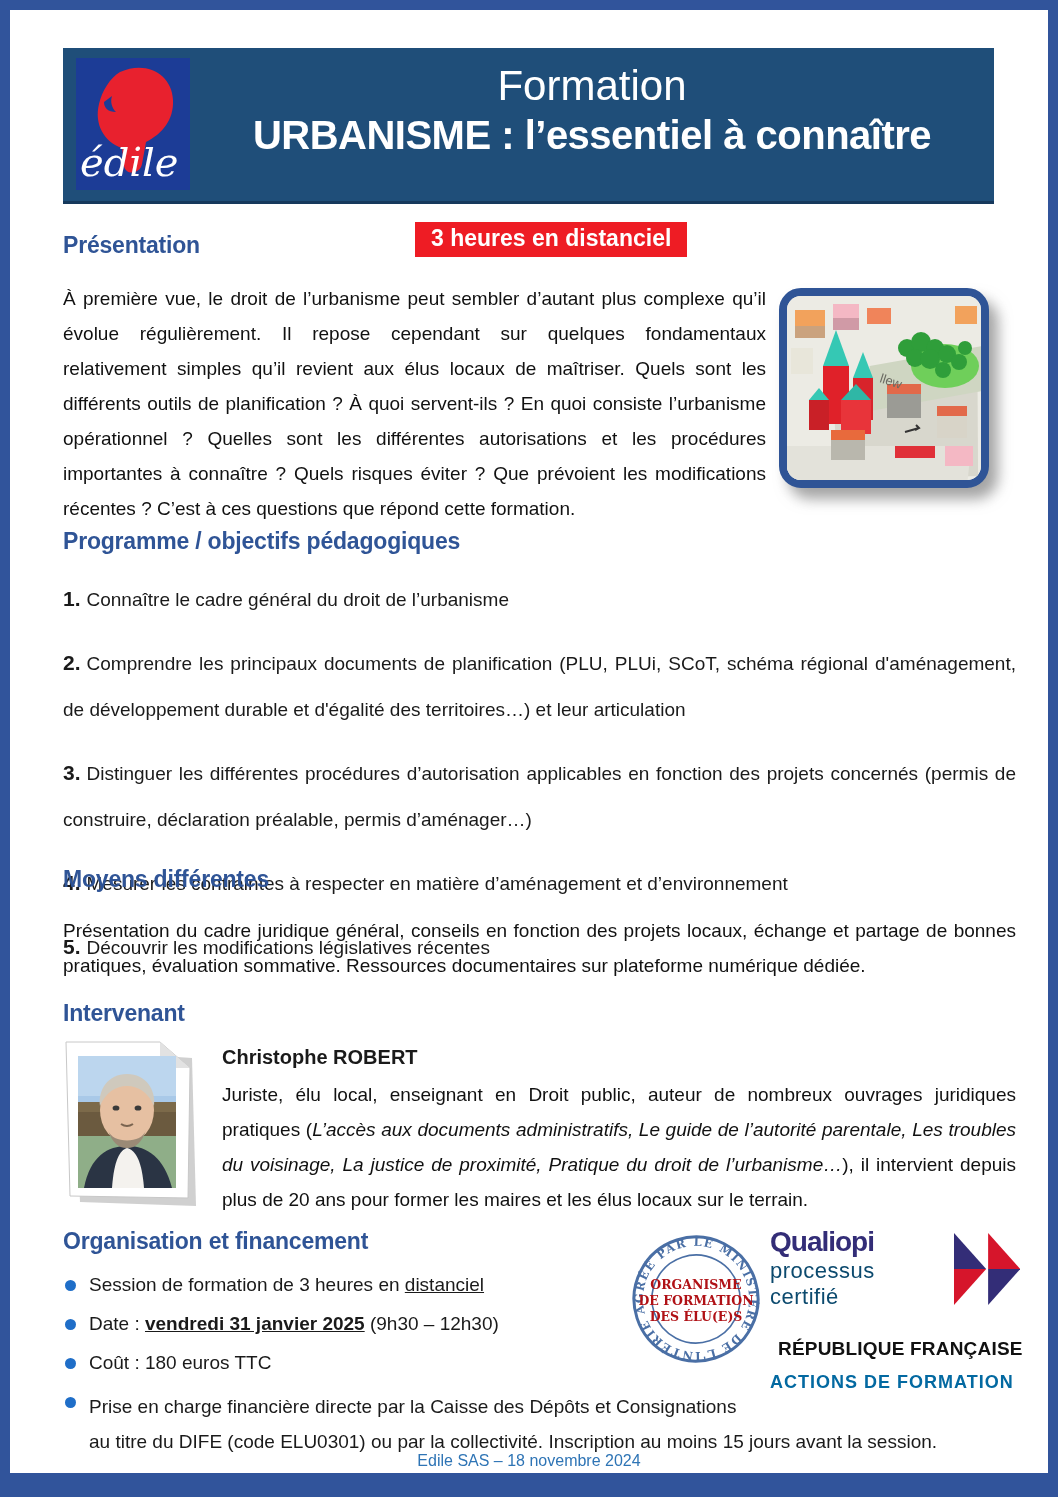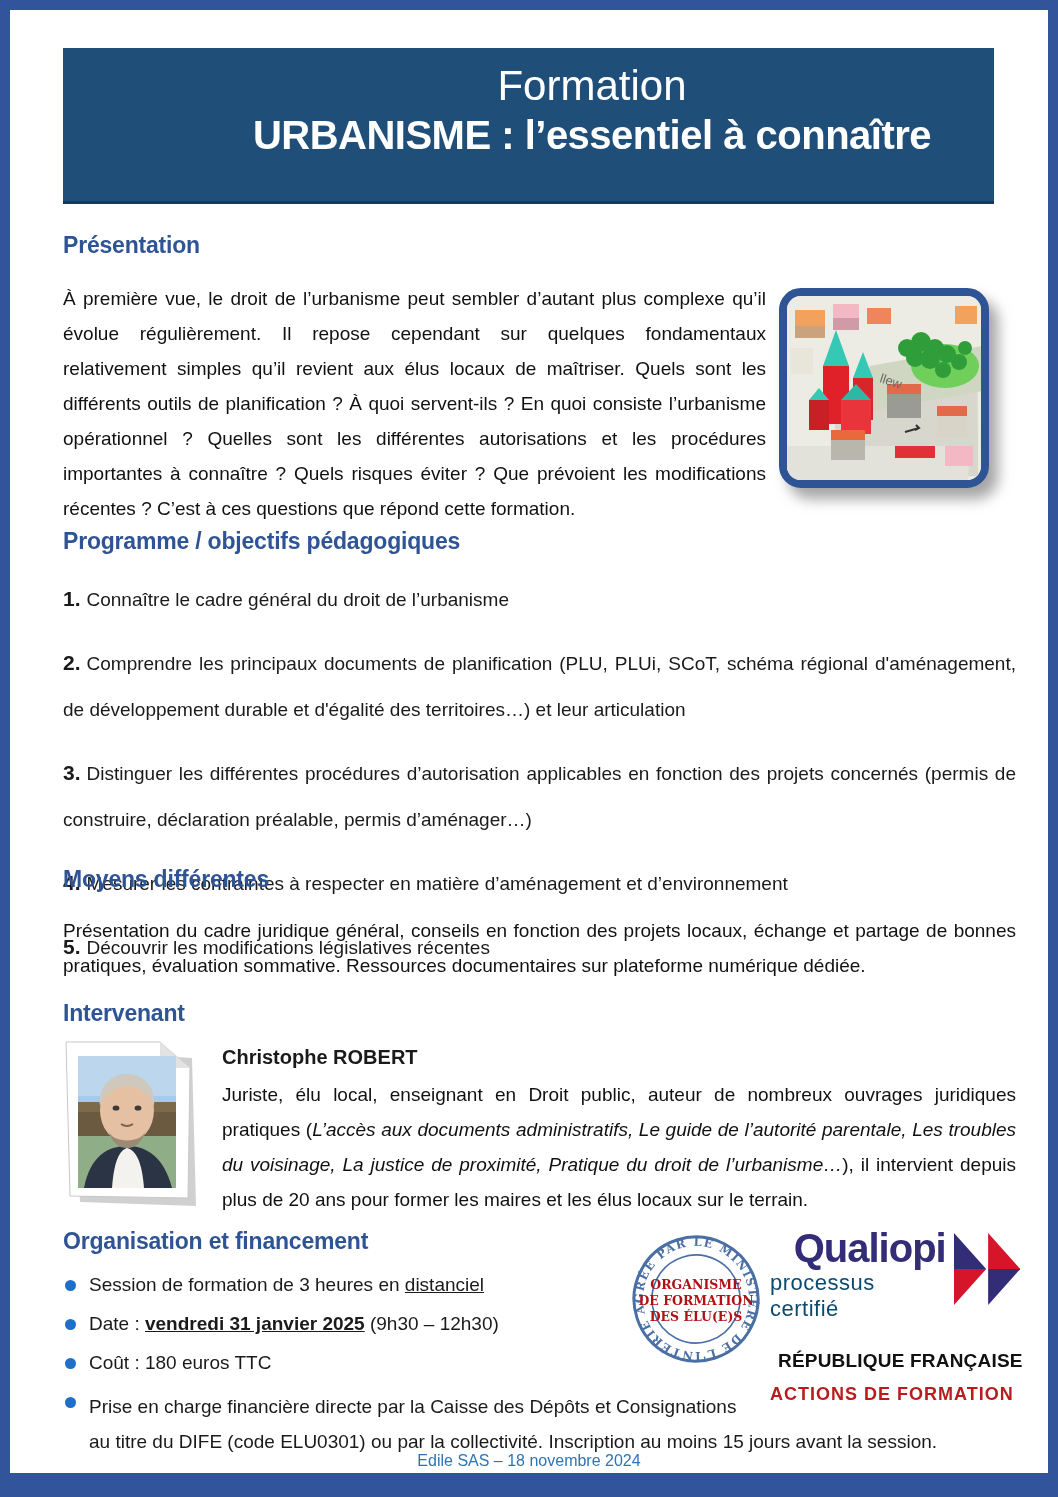--- a/index.html
+++ b/index.html
@@ -60,45 +60,53 @@
   .para-bio{position:absolute;left:222px;top:1077px;width:794px;}
   
   .bullets{position:absolute;left:63px;top:1272px;width:585px;}
   .bullet-row{display:flex;margin-bottom:13px;font-size:19px;line-height:26px;}
   .bullet-row.tall{line-height:35px;margin-bottom:0;}
   .dot{flex:0 0 11px;width:11px;height:11px;border-radius:50%;background:#1F6EC8;margin:8px 13px 0 2px;}
   
   .stamp{position:absolute;left:628px;top:1231px;width:136px;height:136px;}
   .qualiopi-block{position:absolute;left:770px;top:1228px;width:250px;}
   .qualiopi-row{display:flex;align-items:flex-start;}
-  .qualiopi-word{color:#332D77;font-size:40px;font-weight:700;letter-spacing:-1px;line-height:1.0;text-align:right;}
+  .qualiopi-word{color:#332D77;font-size:28px;font-weight:700;letter-spacing:-1px;line-height:1.0;}
   .qualiopi-sub{color:#0c4a6e;font-size:22px;letter-spacing:0.5px;margin-top:2px;}
   .qualiopi-arrows{margin-left:8px;margin-top:2px;}
   .rf-row{display:flex;align-items:center;margin-top:28px;}
   .rf-flag{margin-right:8px;}
   .rf-text{color:#111111;font-size:19px;font-weight:700;letter-spacing:0.2px;white-space:nowrap;}
-  .actions-text{color:#b91c1c;font-size:18px;font-weight:700;letter-spacing:1px;margin-top:12px;}
+  .actions-text{color:#0369a1;font-size:18px;font-weight:700;letter-spacing:1px;margin-top:12px;}
   
   .footer{
     position:absolute;left:0;top:1452px;width:100%;
     text-align:center;color:#2E74B5;font-size:16px;
   }
 </style>
 </head>
 <body>
 
 <div class="page">
 
   <div class="banner">
+    <div class="edile-logo">
+      <svg width="114" height="132" viewBox="0 0 114 132">
+        <path d="M44,14 C70,2 96,16 97,42 C98,62 86,76 70,84 L66,106 C64,116 50,118 48,108 L46,90 C28,84 18,66 23,46 C26,33 34,20 44,14 Z" fill="#E8212E"></path>
+        <path d="M40,54 C36,50 34,44 36,38 L28,44 C28,50 32,54 40,54 Z" fill="#1C3C96"></path>
+        <text x="4" y="118" font-family="DejaVu Serif, serif" font-style="italic" font-size="40" fill="#ffffff">édile</text>
+      </svg>
+    </div>
     <div class="banner-titles">
       <div class="banner-line1">Formation</div>
       <div class="banner-line2">URBANISME : l’essentiel à connaître</div>
     </div>
   </div>
 
+  <div class="badge">3 heures en distanciel</div>
 
   <div class="h2" style="top:232px;">Présentation</div>
   <div class="para para-presentation">À première vue, le droit de l’urbanisme peut sembler d’autant plus complexe qu’il évolue régulièrement. Il repose cependant sur quelques fondamentaux relativement simples qu’il revient aux élus locaux de maîtriser. Quels sont les différents outils de planification ? À quoi servent-ils ? En quoi consiste l’urbanisme opérationnel ? Quelles sont les différentes autorisations et les procédures importantes à connaître ? Quels risques éviter ? Que prévoient les modifications récentes ? C’est à ces questions que répond cette formation.</div>
 
   <div class="city-frame">
     <svg width="194" height="184" viewBox="0 0 194 184">
       <rect x="0" y="0" width="194" height="184" fill="#ecebe4"></rect>
       <g transform="skewX(-6)">
         <polygon points="60,120 200,90 210,180 70,184" fill="#d8d7cd"></polygon>
         <polygon points="90,70 200,50 205,95 95,115" fill="#cfd6c2"></polygon>

